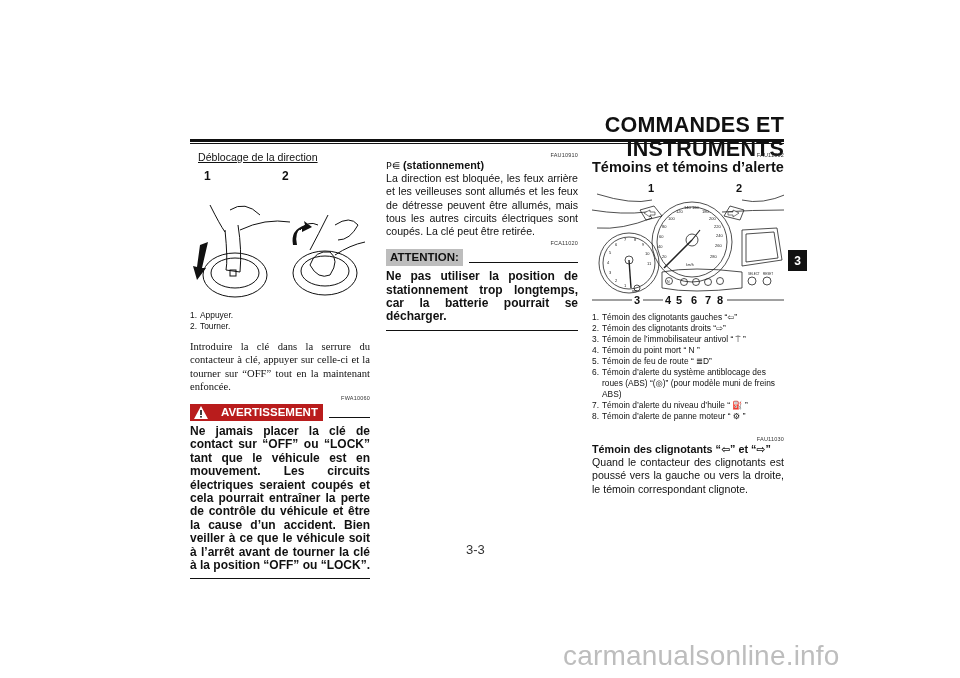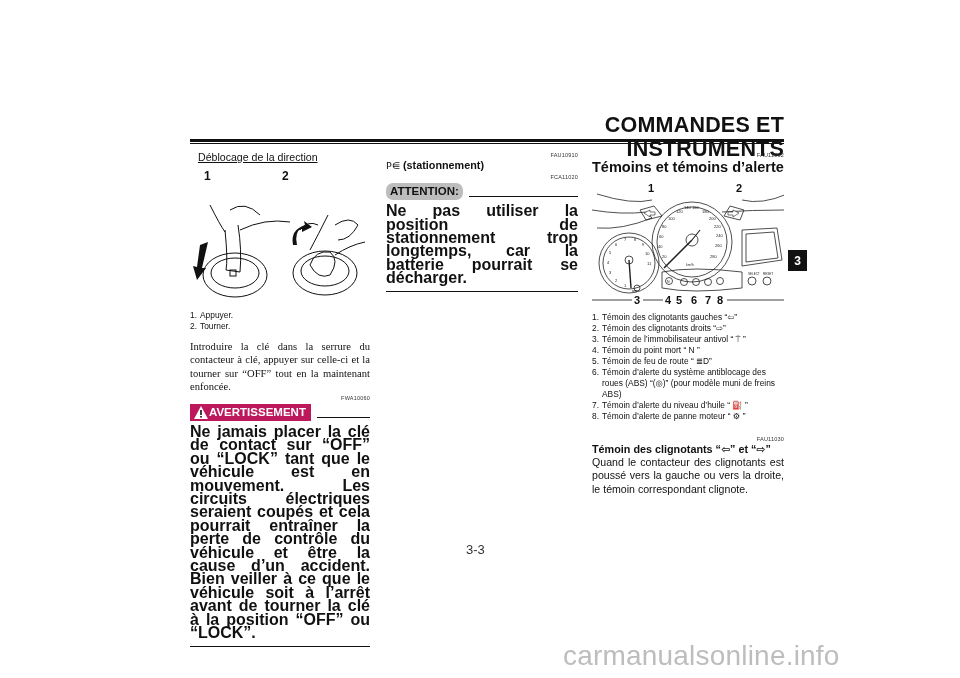--- a/index.html
+++ b/index.html
@@ -33,31 +33,31 @@
   .subhead-underline { text-decoration: underline; font-size: 10.6px; margin-left: 8px; }
   .section-title { font-size: 14.5px; font-weight: bold; line-height: 17px; }
 
   .numbered { list-style: none; margin: 0; padding: 0; font-size: 8.4px; line-height: 11px; }
   .numbered li { display: flex; }
   .numbered .num { width: 10px; flex: none; }
   .numbered .txt { flex: 1; }
 
   .warn-row { display: flex; align-items: center; margin-top: 2px; }
   .warn-badge {
-    background: #be185d; color: #fff; font-weight: bold; font-size: 11.5px;
-    padding: 1px 5px 1px 4px; display: flex; align-items: center; gap: 1px; line-height: 15px;
+    background: #b91c1c; color: #fff; font-weight: bold; font-size: 11.5px;
+    padding: 1px 5px 1px 4px; display: flex; align-items: center; gap: 13px; line-height: 15px;
   }
   .warn-line { flex: 1; height: 1px; background: #111; margin-left: 6px; margin-top: 10px; }
   .att-badge {
     background: #bdbdbd; color: #111; font-weight: bold; font-size: 11.5px;
-    padding: 1px 4px; line-height: 15px; border-radius: 7px;
+    padding: 1px 4px; line-height: 15px;
   }
   .end-rule { height: 1px; background: #111; margin-top: 6px; }
 
-  .warn-text { font-weight: bold; text-align: justify; font-size: 16px; line-height: 13.4px; margin-top: 4px; }
+  .warn-text { font-weight: bold; text-align: justify; font-size: 12px; line-height: 13.4px; margin-top: 4px; }
 
   .illus { position: relative; }
   .page-number { position: absolute; left: 466px; top: 542px; font-size: 13px; color: #333; }
 
   .watermark {
     position: absolute; left: 563px; top: 640px; font-size: 28px; color: #bdbdbd;
     font-family: "Liberation Sans", sans-serif; letter-spacing: 0.2px;
   }
   .sym { font-family: "DejaVu Sans", sans-serif; }
 </style>
@@ -128,20 +128,21 @@
   <div class="warn-text">Ne jamais placer la clé de contact sur “OFF” ou “LOCK” tant que le véhicule est en mouvement. Les circuits électriques seraient coupés et cela pourrait entraîner la perte de contrôle du véhicule et être la cause d’un accident. Bien veiller à ce que le véhicule soit à l’arrêt avant de tourner la clé à la position “OFF” ou “LOCK”.</div>
   <div class="end-rule"></div>
 </div>
 
 <div class="col col2" style="top:152px;">
   <div class="ref-code">FAU10910</div>
   <div class="bold" style="font-size:10.8px;">
     <span class="sym" style="font-size:9.5px; font-weight:normal;">P⋹</span>
     <span>(stationnement)</span>
   </div>
+  <p class="para">La direction est bloquée, les feux arrière et les veilleuses sont allumés et les feux de détresse peuvent être allumés, mais tous les autres circuits électriques sont coupés. La clé peut être retirée.</p>
   <div class="ref-code" style="margin-top:2px;">FCA11020</div>
   <div class="warn-row">
     <div class="att-badge">ATTENTION:</div>
     <div class="warn-line"></div>
   </div>
   <div class="warn-text">Ne pas utiliser la position de stationnement trop longtemps, car la batterie pourrait se décharger.</div>
   <div class="end-rule"></div>
 </div>
 
 <div class="col col3" style="top:152px;">

